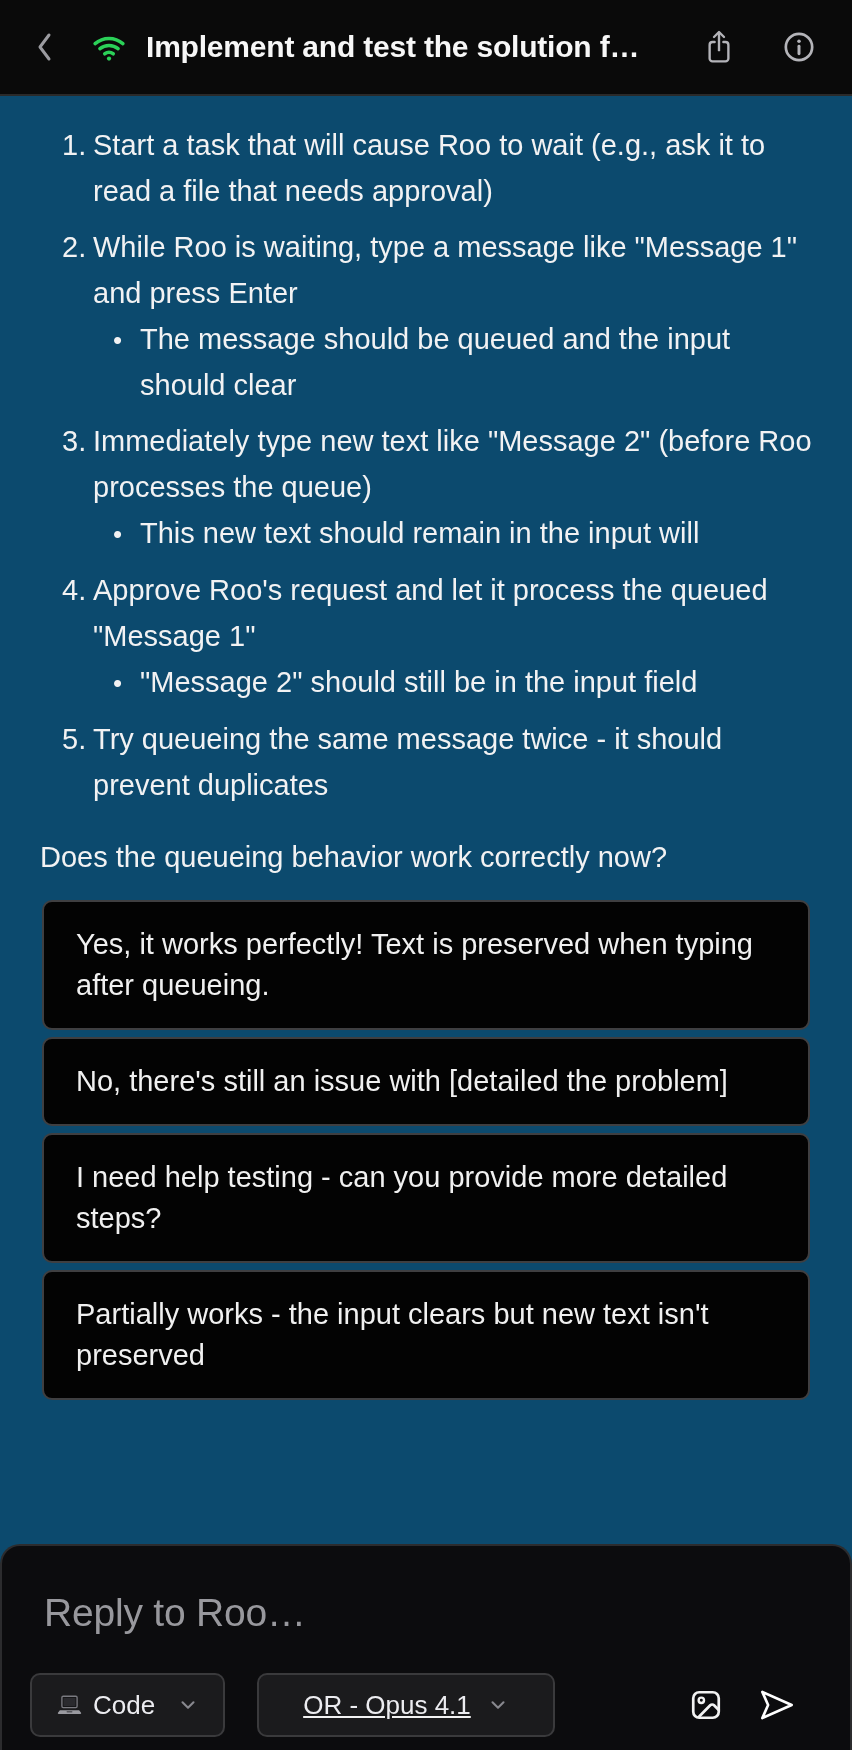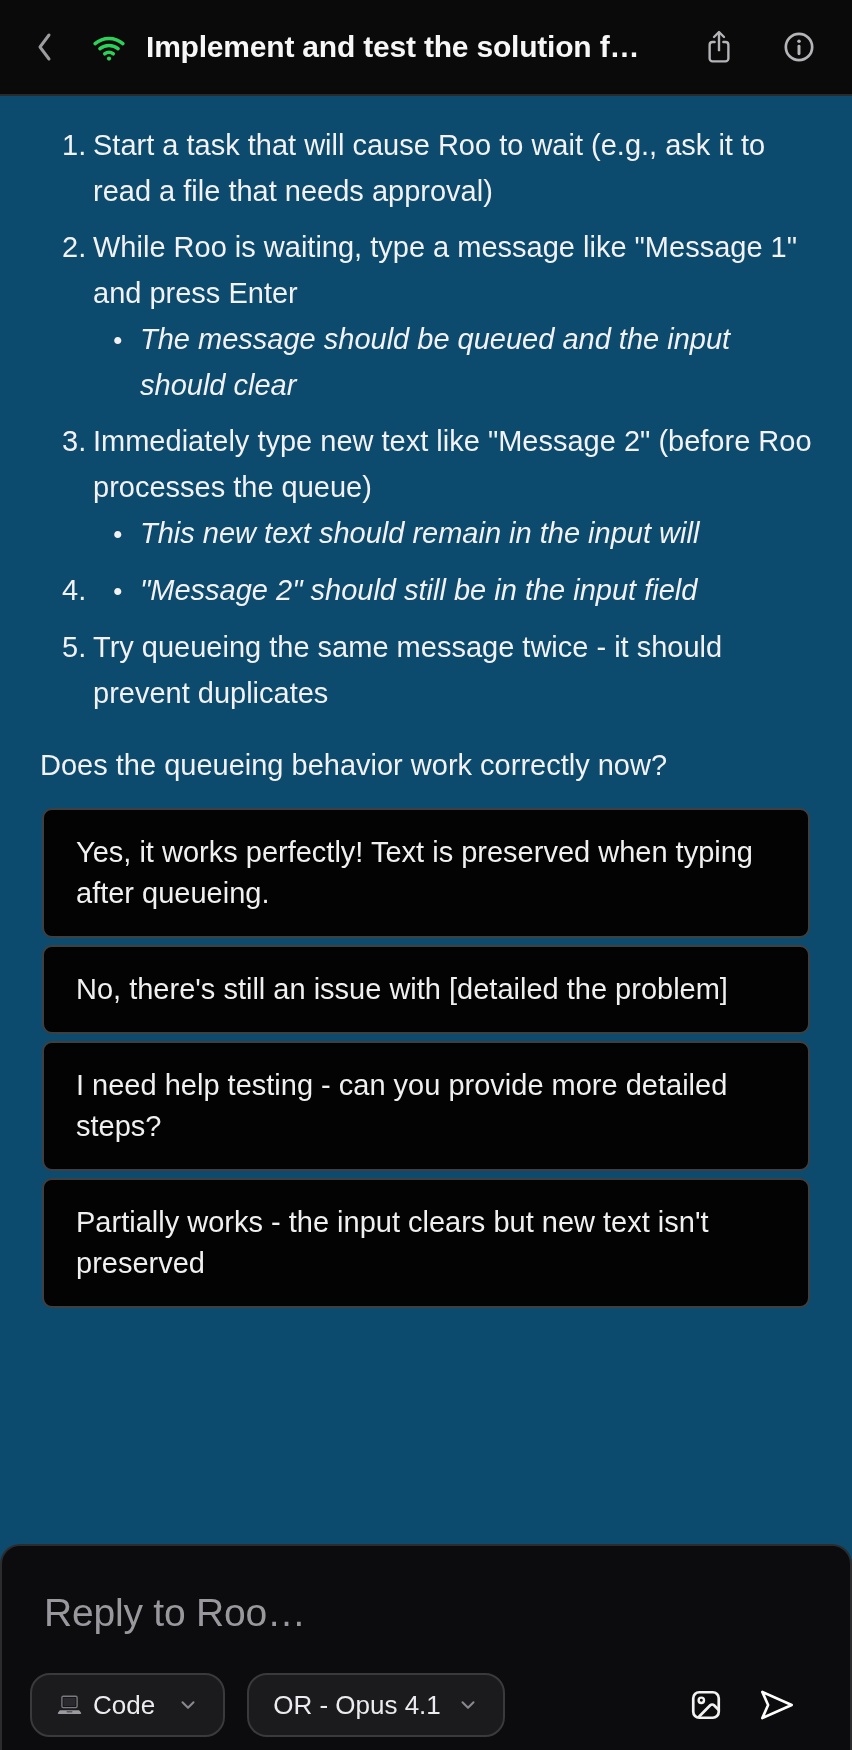--- a/index.html
+++ b/index.html
@@ -23,21 +23,21 @@
   .info-btn{width:34px;height:40px;margin-right:36px;display:flex;align-items:center;justify-content:center;cursor:pointer;}
   
   .content{
     position:absolute;top:98px;left:0;right:0;
     padding:24px 34px 0 40px;font-size:29px;line-height:46px;color:#f2f2f3;
   }
   .step{display:flex;margin-bottom:10px;}
   .num{flex:none;width:53px;box-sizing:border-box;padding-left:22px;}
   .step-body{flex:1;min-width:0;}
   .b{font-weight:400;}
-  .sub{display:flex;margin-left:20px;font-style:italic;}
+  .sub{display:flex;margin-left:20px;}
   .bullet{flex:none;width:27px;}
   .bullet::before{content:"•";font-size:26px;}
   .question{margin-top:26px;}
   
   .options{margin:20px 8px 0 2px;}
   .option{
     box-sizing:border-box;border:2px solid #3f3f41;border-radius:10px;
     background:#030303;color:#f0f0f0;padding:22px 32px;line-height:41px;
     margin-bottom:7px;cursor:pointer;
   }
@@ -48,26 +48,26 @@
     border-radius:20px 20px 0 0;
   }
   .reply-input{position:absolute;left:42px;top:38px;right:42px;height:58px;cursor:text;}
   .placeholder{font-size:39px;line-height:58px;color:#98989d;letter-spacing:-0.2px;}
   .composer-row{
     position:absolute;left:28px;right:54px;top:127px;height:64px;
     display:flex;align-items:center;
   }
   .pill{
     height:64px;box-sizing:border-box;background:#1b1b1d;border:2px solid #3a3a3c;
-    border-radius:20px;display:flex;align-items:center;padding:0 24px;cursor:pointer;
+    border-radius:10px;display:flex;align-items:center;padding:0 24px;cursor:pointer;
   }
   .pill-label{font-size:26px;color:#ececf0;}
   .pill .chev{margin-left:22px;display:flex;align-items:center;}
   .mode-pill .pill-label{margin-left:10px;}
-  .model-pill{margin-left:22px;padding:0 24px;}
+  .model-pill{margin-left:32px;padding:0 44px;text-decoration:underline;}
   .model-pill .chev{margin-left:16px;}
   .spacer{flex:1;}
   .icon-btn{display:flex;align-items:center;justify-content:center;cursor:pointer;}
   .attach-btn{width:36px;height:40px;}
   .send-btn{width:38px;height:40px;margin-left:34px;}
 </style>
 </head>
 <body>
 
 <div class="screen">
@@ -136,20 +136,21 @@
         <div class="sub">
           <span class="bullet"></span>
           <span>This new text should remain in the input will</span>
         </div>
       </div>
     </div>
 
     <div class="step">
       <span class="num">4.</span>
       <div class="step-body">
+        <div><span class="b">Approve Roo's request</span><span> and let it process the queued "Message 1"</span></div>
         <div class="sub">
           <span class="bullet"></span>
           <span>"Message 2" should still be in the input field</span>
         </div>
       </div>
     </div>
 
     <div class="step">
       <span class="num">5.</span>
       <div class="step-body">

